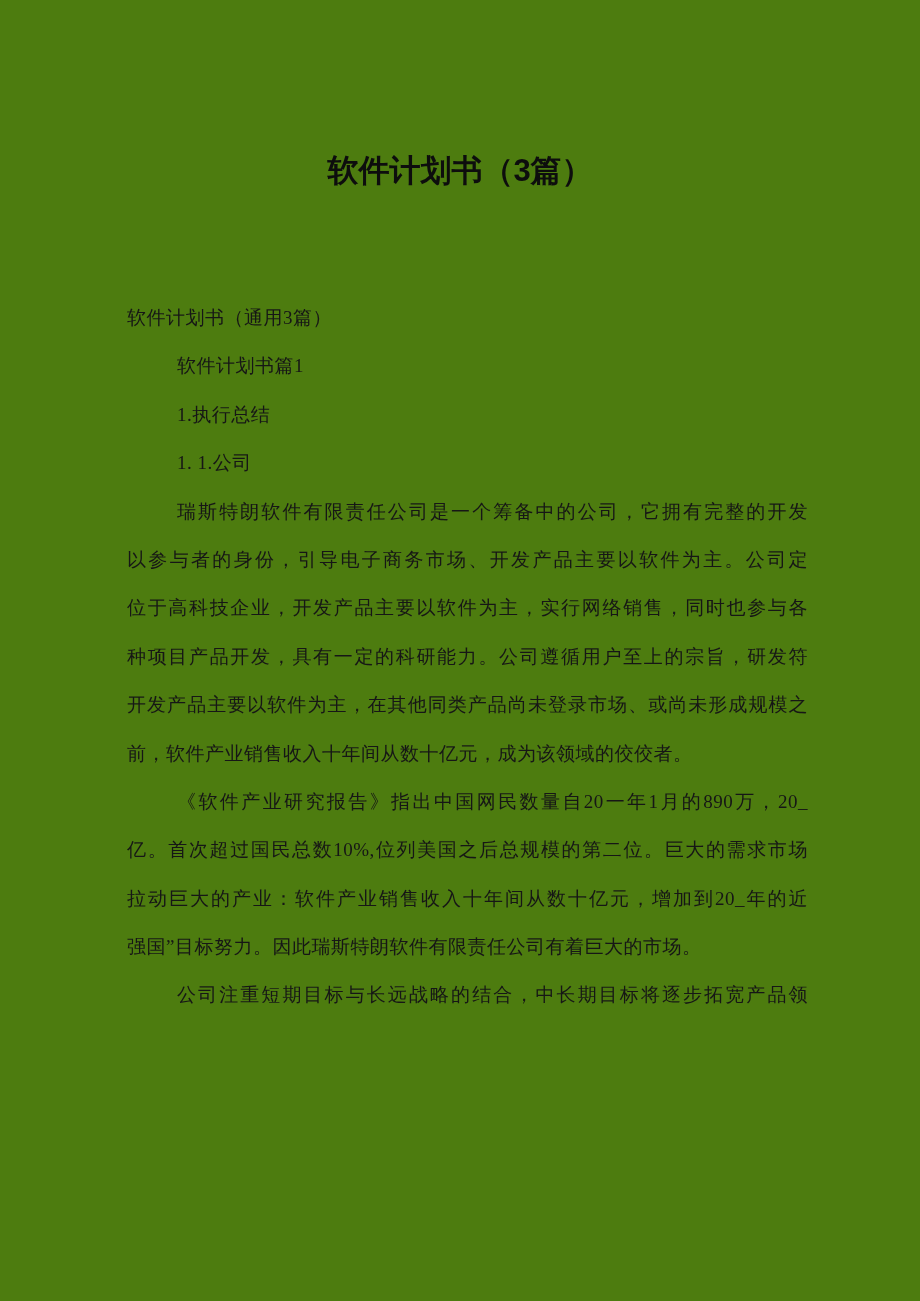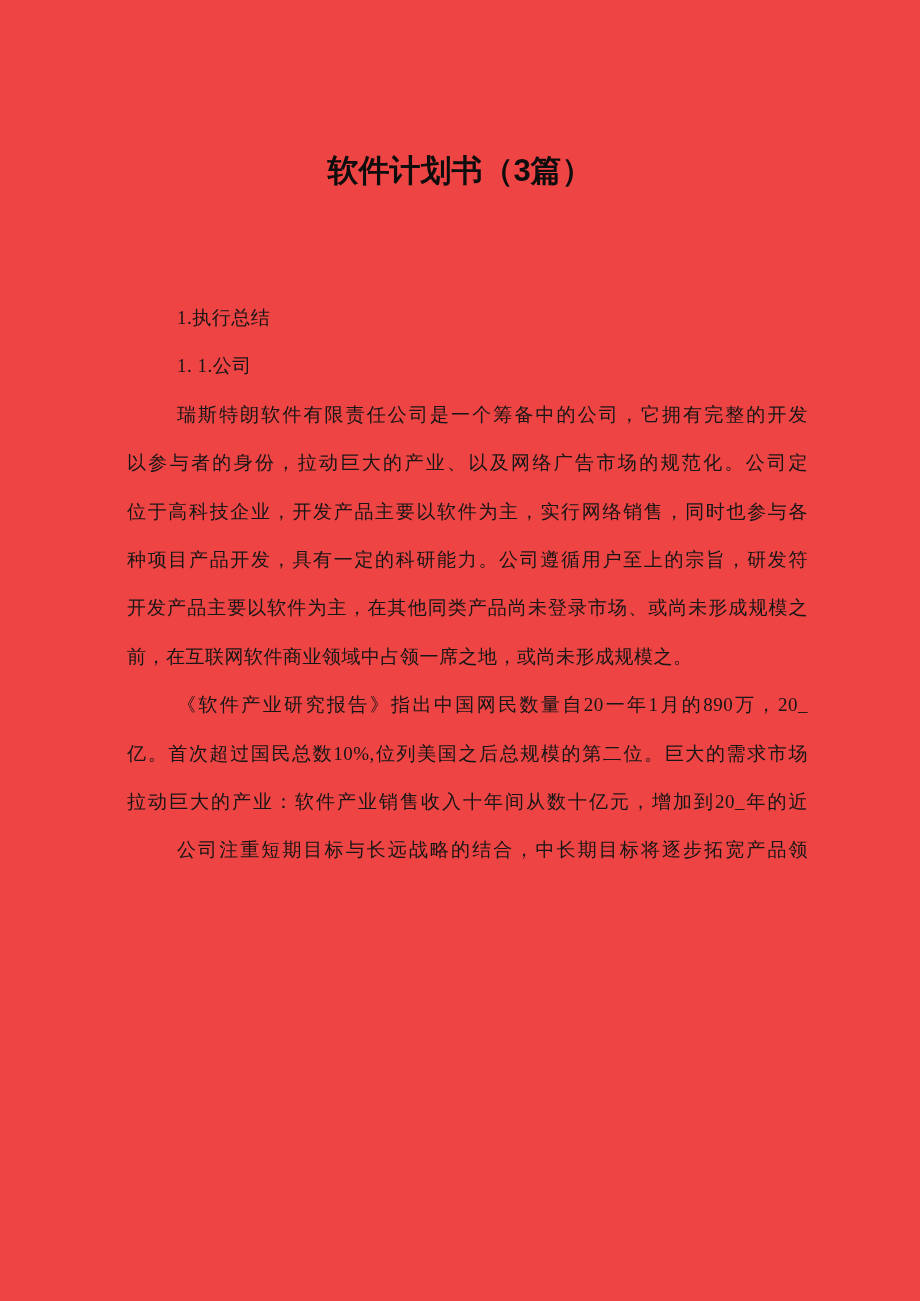--- a/index.html
+++ b/index.html
@@ -4,21 +4,21 @@
 <style>
   html, body {
     margin: 0;
     padding: 0;
     background: #ffffff;
   }
   .page {
     position: relative;
     width: 920px;
     height: 1301px;
-    background: #ef4444;
+    background: #4d7c0f;
     overflow: hidden;
     color: #121212;
     font-family: "Liberation Serif", "DejaVu Serif", serif;
   }
   .doc-title {
     position: absolute;
     top: 146px;
     left: 0;
     width: 920px;
     text-align: center;
@@ -50,26 +50,29 @@
     text-align-last: justify;
     text-justify: inter-character;
   }
 </style>
 </head>
 <body>
 
 <div class="page">
   <div class="doc-title">软件计划书（3篇）</div>
   <div class="body-text" id="body-lines">
+      <div class="line">软件计划书（通用3篇）</div>
+      <div class="line indent">软件计划书篇1</div>
       <div class="line indent">1.执行总结</div>
       <div class="line indent">1. 1.公司</div>
       <div class="line indent j">瑞斯特朗软件有限责任公司是一个筹备中的公司，它拥有完整的开发</div>
-      <div class="line j">以参与者的身份，拉动巨大的产业、以及网络广告市场的规范化。公司定</div>
+      <div class="line j">以参与者的身份，引导电子商务市场、开发产品主要以软件为主。公司定</div>
       <div class="line j">位于高科技企业，开发产品主要以软件为主，实行网络销售，同时也参与各</div>
       <div class="line j">种项目产品开发，具有一定的科研能力。公司遵循用户至上的宗旨，研发符</div>
       <div class="line j">开发产品主要以软件为主，在其他同类产品尚未登录市场、或尚未形成规模之</div>
-      <div class="line">前，在互联网软件商业领域中占领一席之地，或尚未形成规模之。</div>
+      <div class="line">前，软件产业销售收入十年间从数十亿元，成为该领域的佼佼者。</div>
       <div class="line indent j">《软件产业研究报告》指出中国网民数量自20一年1月的890万，20_</div>
       <div class="line j">亿。首次超过国民总数10%,位列美国之后总规模的第二位。巨大的需求市场</div>
       <div class="line j">拉动巨大的产业：软件产业销售收入十年间从数十亿元，增加到20_年的近</div>
+      <div class="line">强国”目标努力。因此瑞斯特朗软件有限责任公司有着巨大的市场。</div>
       <div class="line indent j">公司注重短期目标与长远战略的结合，中长期目标将逐步拓宽产品领</div>
     </div>
 </div>
 
 </body></html>

